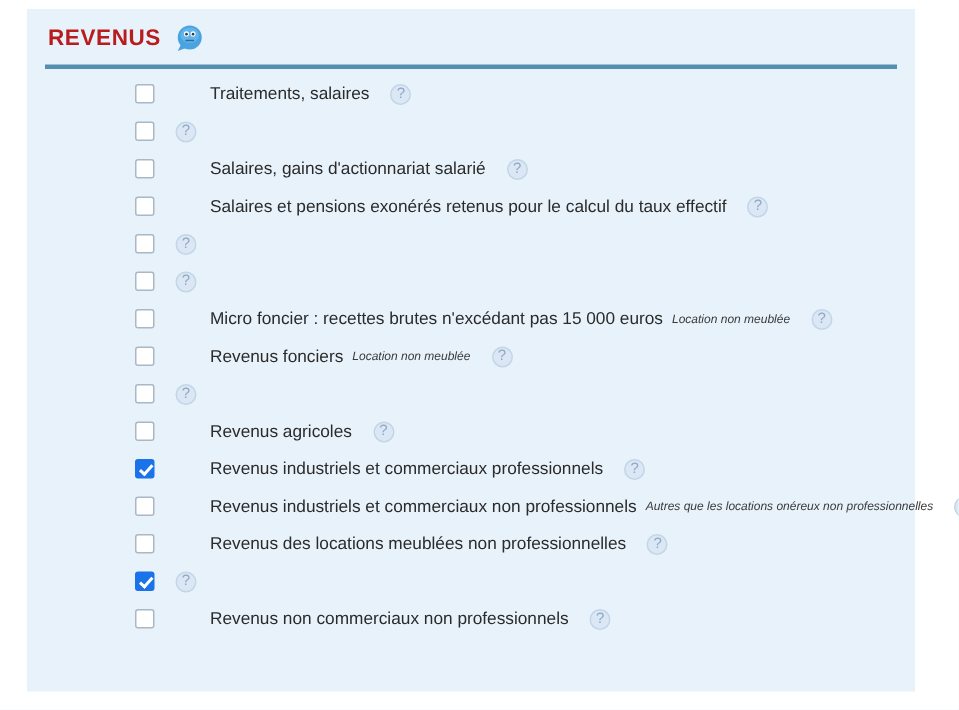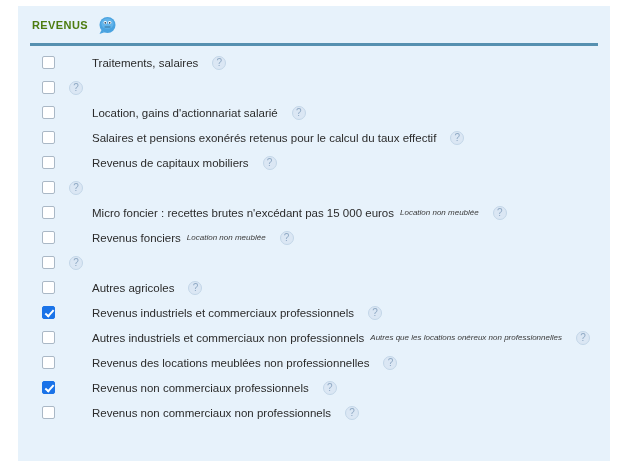--- a/index.html
+++ b/index.html
@@ -38,23 +38,23 @@
     left: 0;
     top: 0;
     height: 38px;
     width: 100%;
     display: flex;
     align-items: center;
     padding-left: 14px;
     box-sizing: border-box;
   }
   .panel-title {
-    font-size: 11px;
+    font-size: 15px;
     font-weight: bold;
-    color: #4d7c0f;
+    color: #b91c1c;
     letter-spacing: 0.4px;
     font-family: "Liberation Sans", sans-serif;
   }
   .header-mascot {
     margin-left: 10px;
     width: 19px;
     height: 19px;
     position: relative;
     display: inline-block;
   }
@@ -75,20 +75,21 @@
     left: 0;
     top: 44px;
     width: 100%;
   }
   .row {
     display: flex;
     align-items: center;
     height: 25px;
     padding-left: 24px;
     box-sizing: border-box;
+    margin-left: 48px;
   }
 
   
   .cbox {
     width: 13px;
     height: 13px;
     flex: 0 0 13px;
     box-sizing: border-box;
     border: 1px solid #aab8c6;
     background: #ffffff;
@@ -174,31 +175,30 @@
           <span class="cbox"></span>
           <span class="row-label">Traitements, salaires</span>
           <span class="help">?</span>
         </div>
         <div class="row">
           <span class="cbox"></span>
           <span class="help">?</span>
         </div>
         <div class="row">
           <span class="cbox"></span>
-          <span class="row-label">Location, gains d'actionnariat salarié</span>
+          <span class="row-label">Salaires, gains d'actionnariat salarié</span>
           <span class="help">?</span>
         </div>
         <div class="row">
           <span class="cbox"></span>
           <span class="row-label">Salaires et pensions exonérés retenus pour le calcul du taux effectif</span>
           <span class="help">?</span>
         </div>
         <div class="row">
           <span class="cbox"></span>
-          <span class="row-label">Revenus de capitaux mobiliers</span>
           <span class="help">?</span>
         </div>
         <div class="row">
           <span class="cbox"></span>
           <span class="help">?</span>
         </div>
         <div class="row">
           <span class="cbox"></span>
           <span class="row-label">Micro foncier : recettes brutes n'excédant pas 15 000 euros</span>
           <span class="row-note">Location non meublée</span>
@@ -209,42 +209,41 @@
           <span class="row-label">Revenus fonciers</span>
           <span class="row-note">Location non meublée</span>
           <span class="help">?</span>
         </div>
         <div class="row">
           <span class="cbox"></span>
           <span class="help">?</span>
         </div>
         <div class="row">
           <span class="cbox"></span>
-          <span class="row-label">Autres agricoles</span>
+          <span class="row-label">Revenus agricoles</span>
           <span class="help">?</span>
         </div>
         <div class="row">
           <span class="cbox checked"></span>
           <span class="row-label">Revenus industriels et commerciaux professionnels</span>
           <span class="help">?</span>
         </div>
         <div class="row">
           <span class="cbox"></span>
-          <span class="row-label">Autres industriels et commerciaux non professionnels</span>
+          <span class="row-label">Revenus industriels et commerciaux non professionnels</span>
           <span class="row-note">Autres que les locations onéreux non professionnelles</span>
           <span class="help">?</span>
         </div>
         <div class="row">
           <span class="cbox"></span>
           <span class="row-label">Revenus des locations meublées non professionnelles</span>
           <span class="help">?</span>
         </div>
         <div class="row">
           <span class="cbox checked"></span>
-          <span class="row-label">Revenus non commerciaux professionnels</span>
           <span class="help">?</span>
         </div>
         <div class="row">
           <span class="cbox"></span>
           <span class="row-label">Revenus non commerciaux non professionnels</span>
           <span class="help">?</span>
         </div>
       </div>
 
   </div>

